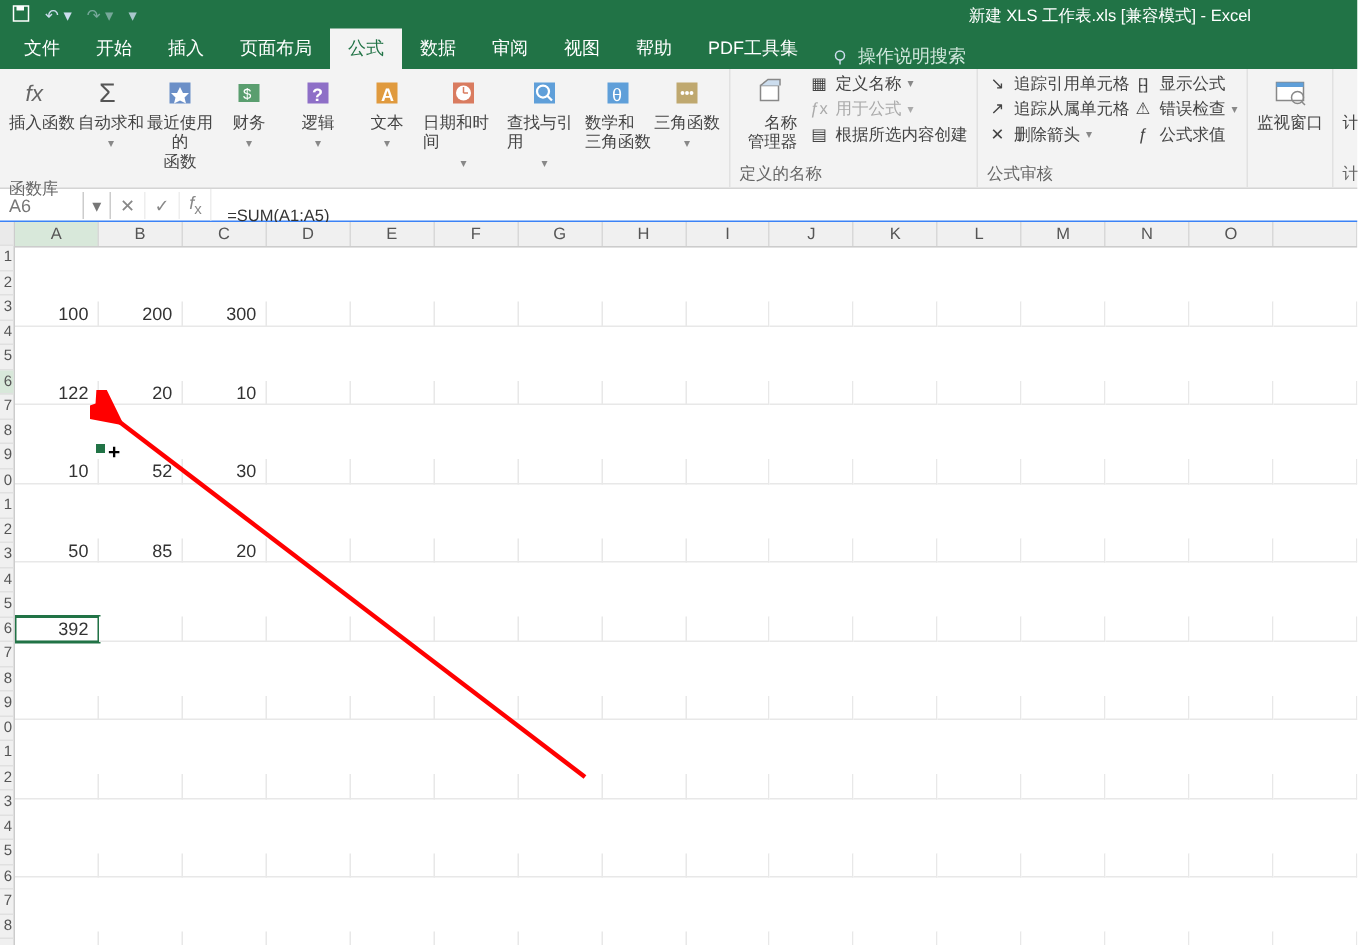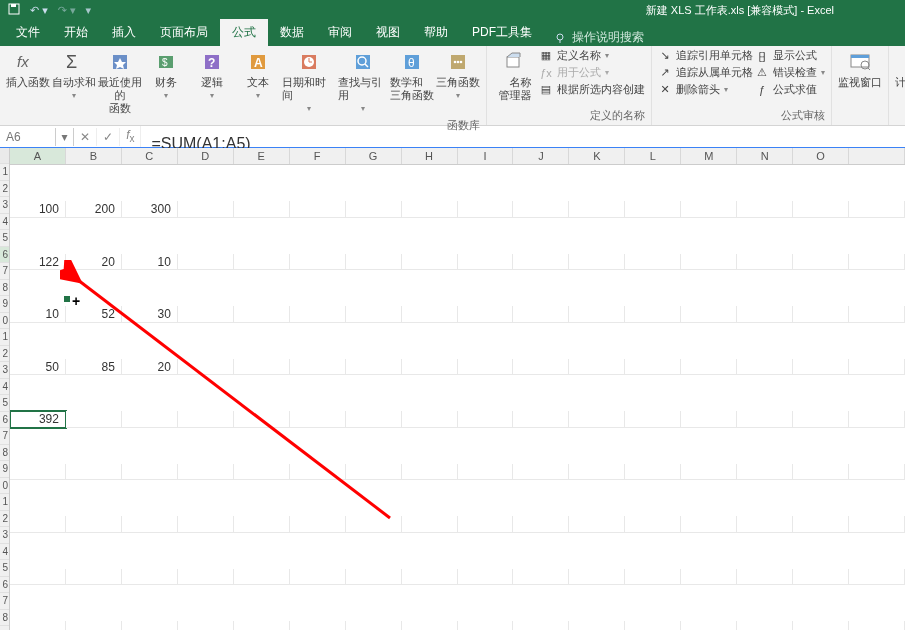--- a/index.html
+++ b/index.html
@@ -18,31 +18,31 @@
   .tab.active { background: #f3f3f3; color: #217346; }
   .tell-me { display: flex; align-items: center; color: #d0e7dc; margin-left: 10px; gap: 6px; }
   .bulb { width: 12px; height: 12px; display: inline-block; }
 
   
   .ribbon { background: #f3f3f3; border-bottom: 1px solid #d4d4d4; height: 80px; display: flex; }
   .group { display: flex; flex-direction: column; justify-content: flex-start; border-right: 1px solid #e1e1e1; padding: 2px 6px 0 6px; }
   .group-btns { display: flex; gap: 2px; flex: 1; align-items: flex-start; }
   .big-btn { display: flex; flex-direction: column; align-items: center; width: 44px; font-size: 11px; color: #444; line-height: 13px; padding-top: 2px; }
   .big-btn .ico { width: 28px; height: 24px; display: flex; align-items: center; justify-content: center; margin-bottom: 2px; }
-  .group-label { text-align: right; font-size: 11px; color: #666; padding: 3px 0 2px; }
+  .group-label { text-align: left; font-size: 11px; color: #666; padding: 3px 0 2px; }
   .stack { display: flex; flex-direction: column; gap: 2px; font-size: 11px; color: #444; justify-content: center; }
   .stack .row { display: flex; align-items: center; gap: 4px; white-space: nowrap; }
   .mini-ico { width: 14px; height: 14px; display:inline-flex; align-items:center; justify-content:center; }
 
   
   .fx-bar { display: flex; align-items: center; height: 22px; border-bottom: 1px solid #3b82f6; background:#fff; }
   .name-box { width: 56px; border-right: 1px solid #ccc; padding: 2px 6px; font-size: 12px; color:#777; }
   .name-dd { width: 18px; border-right: 1px solid #ccc; text-align:center; color:#777; padding:2px 0; }
   .fx-btn { padding: 2px 6px; color:#888; border-right:1px solid #eee; }
-  .fx-text { flex:1; padding: 2px 10px; font-size: 16px; color:#333;margin-top:14px; }
+  .fx-text { flex:1; padding: 2px 10px; font-size: 11px; color:#333;margin-top:14px; }
 
   
   .grid-wrap { display:flex; height: 486px; }
   .row-headers { width: 10px; background:#f0f0f0; border-right:1px solid #ccc; }
   .row-headers .rh { height: 16.5px; border-bottom:1px solid #e0e0e0; font-size:10px; color:#555; text-align:right; padding-right:1px; line-height:16px;}
   .row-headers .rh:first-child { height:16px; background:#eaeaea; }
   .cols-wrap { flex:1; overflow:hidden; }
   .col-headers { display:flex; background:#f0f0f0; border-bottom:1px solid #ccc; }
   .col-headers .ch { width:58px; height:16px; border-right:1px solid #d8d8d8; text-align:center; font-size:11px; color:#555; line-height:16px;}
   .cells { position:relative; }

